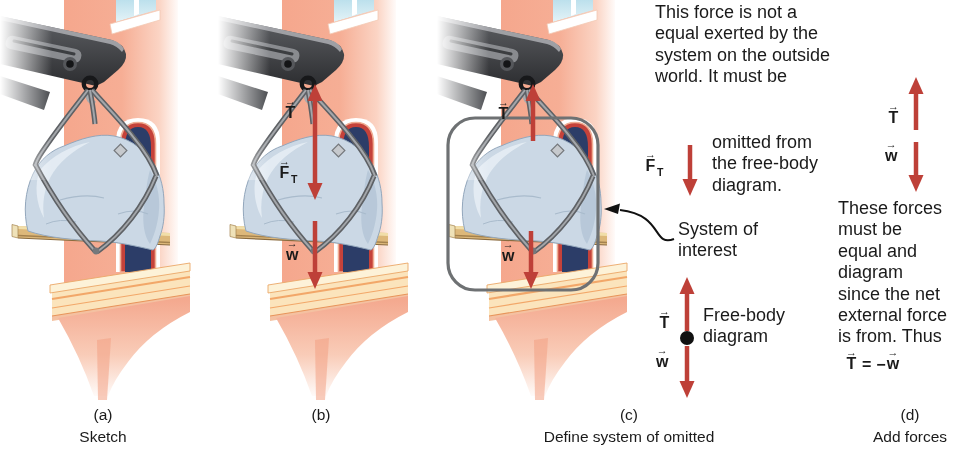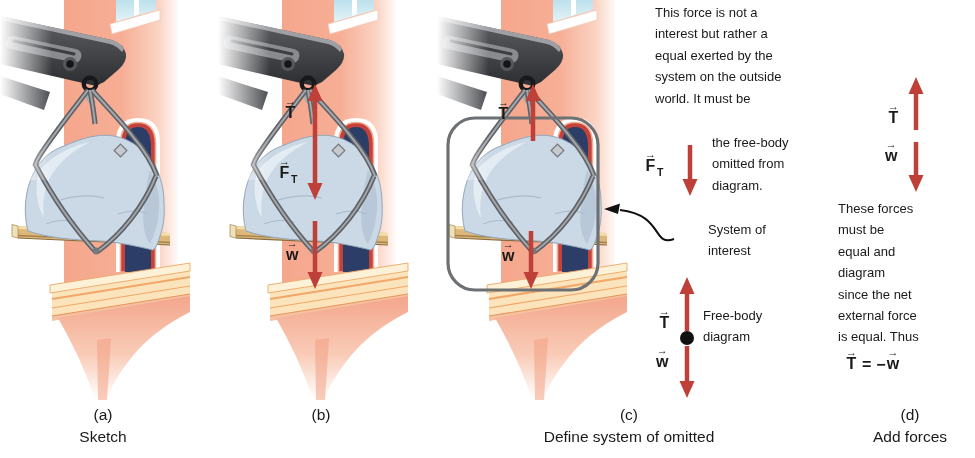--- a/index.html
+++ b/index.html
@@ -1,19 +1,19 @@
 <!DOCTYPE html>
 <html><head>
 <meta charset="utf-8">
 <style>
   html,body{margin:0;padding:0;background:#ffffff;}
   .stage{position:relative;width:975px;height:458px;background:#ffffff;
          font-family:"Liberation Sans","DejaVu Sans",sans-serif;color:#1a1a1a;overflow:hidden;}
   .stage > svg{position:absolute;left:0;top:0;}
-  .txt{position:absolute;font-size:13px;line-height:21.4px;white-space:nowrap;}
+  .txt{position:absolute;font-size:18px;line-height:21.4px;white-space:nowrap;}
   .vec{position:absolute;display:inline-flex;flex-direction:column;align-items:center;
        line-height:1;font-weight:bold;font-size:16px;}
   .arr{font-size:11px;line-height:7px;height:7px;font-weight:bold;}
   .vec-inline{display:inline-flex;flex-direction:column;align-items:center;line-height:1;
        font-weight:bold;font-size:16px;}
   .vec-ft{position:absolute;display:flex;align-items:flex-start;}
   .ft-sub{font-size:10.5px;font-weight:bold;margin-top:15px;margin-left:1px;}
   .caption{position:absolute;width:220px;text-align:center;font-size:15.5px;line-height:22px;}
   .equation{position:absolute;display:flex;align-items:flex-start;gap:5px;font-size:16px;font-weight:bold;}
   .equation .eqmid{margin-top:7px;}
@@ -198,39 +198,38 @@
     <span class="arr">→</span>
     <b>T</b>
   </div>
   <div class="vec" style="left:502px;top:241px">
     <span class="arr">→</span>
     <b>w</b>
   </div>
 
   <div class="txt" style="left:655px;top:2px">
       <div>This force is not a</div>
-      <div>interest but rather a</div>
       <div>equal exerted by the</div>
       <div>system on the outside</div>
       <div>world. It must be</div>
     </div>
   <div class="txt" style="left:712px;top:132px">
+      <div>omitted from</div>
       <div>the free-body</div>
-      <div>omitted from</div>
       <div>diagram.</div>
     </div>
   <div class="vec-ft" style="left:645px;top:151px">
     <span class="vec-inline">
       <span class="arr">→</span>
       <b>F</b>
     </span>
     <span class="ft-sub">T</span>
   </div>
 
-  <div class="txt" style="left:708px;top:219px">
+  <div class="txt" style="left:678px;top:219px">
       <div>System of</div>
       <div>interest</div>
     </div>
 
   <div class="vec" style="left:659px;top:308px">
     <span class="arr">→</span>
     <b>T</b>
   </div>
   <div class="vec" style="left:656px;top:347px">
     <span class="arr">→</span>
@@ -249,21 +248,21 @@
     <span class="arr">→</span>
     <b>w</b>
   </div>
   <div class="txt" style="left:838px;top:198px">
       <div>These forces</div>
       <div>must be</div>
       <div>equal and</div>
       <div>diagram</div>
       <div>since the net</div>
       <div>external force</div>
-      <div>is equal. Thus</div>
+      <div>is from. Thus</div>
     </div>
   <div class="equation" style="left:846px;top:349px">
     <span class="vec-inline">
       <span class="arr">→</span>
       <b>T</b>
     </span>
     <span class="eqmid">=</span>
     <span class="minus-pair">
       <span class="minus">−</span>
       <span class="vec-inline">

